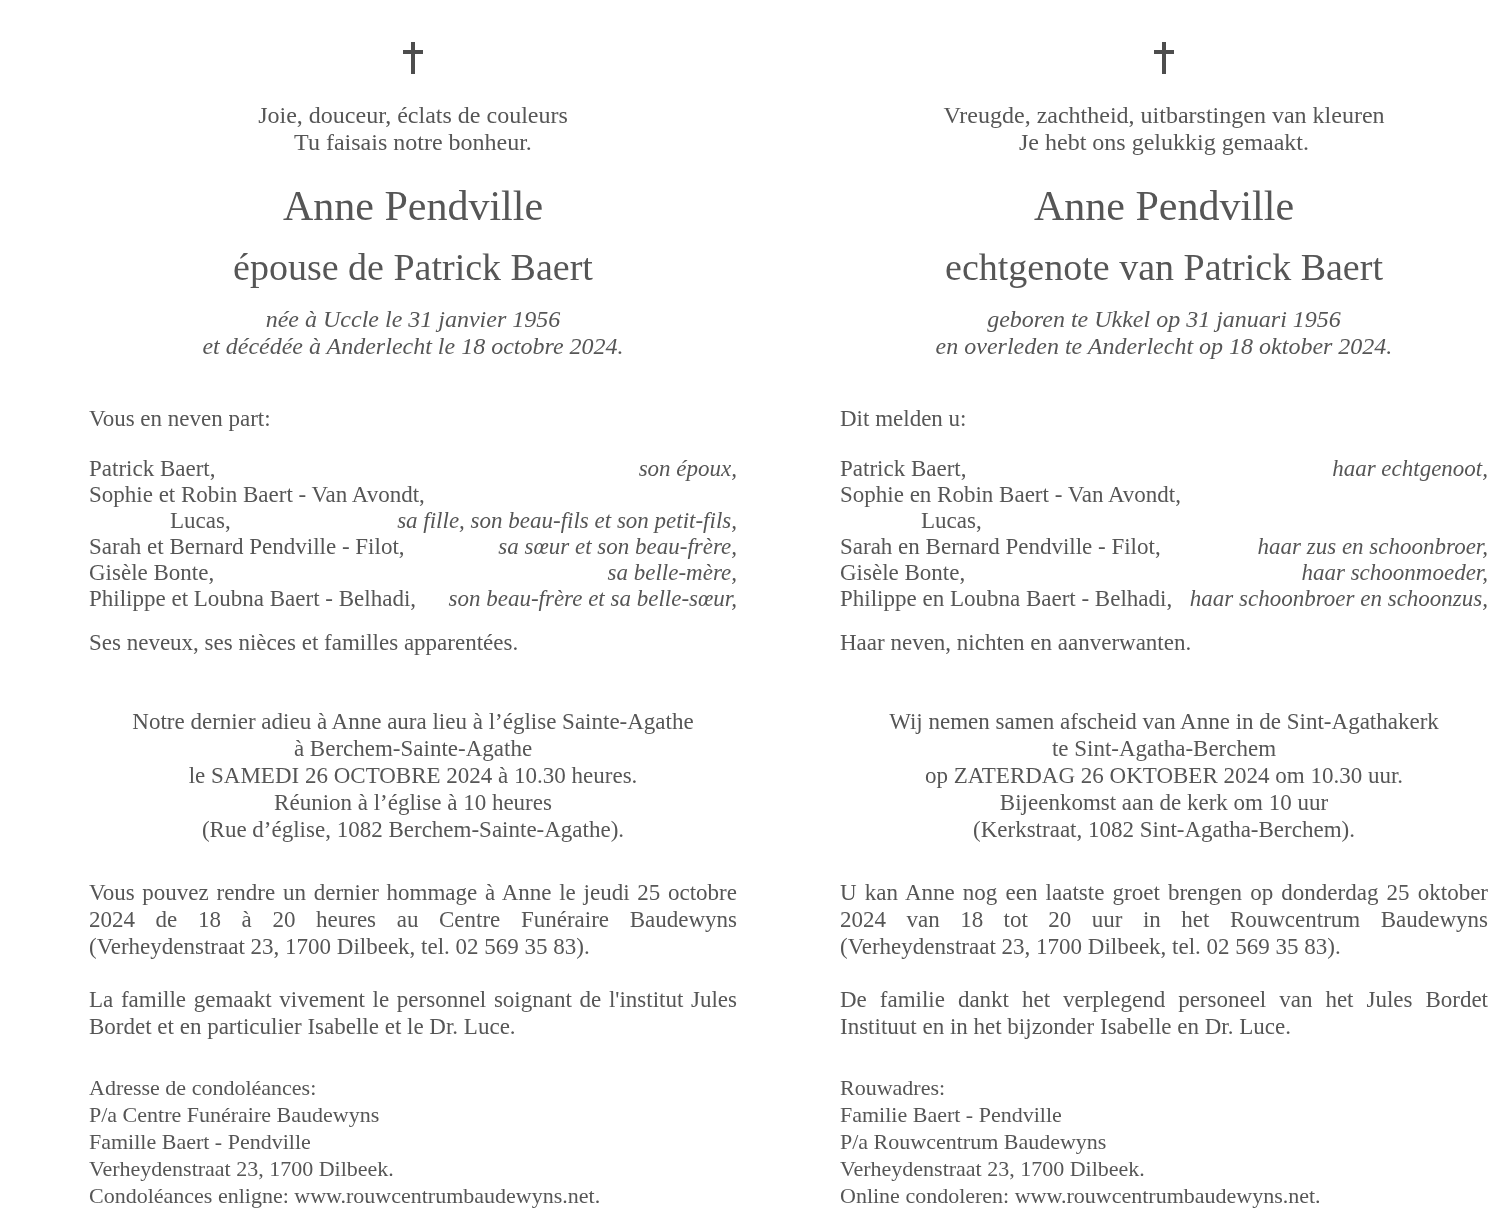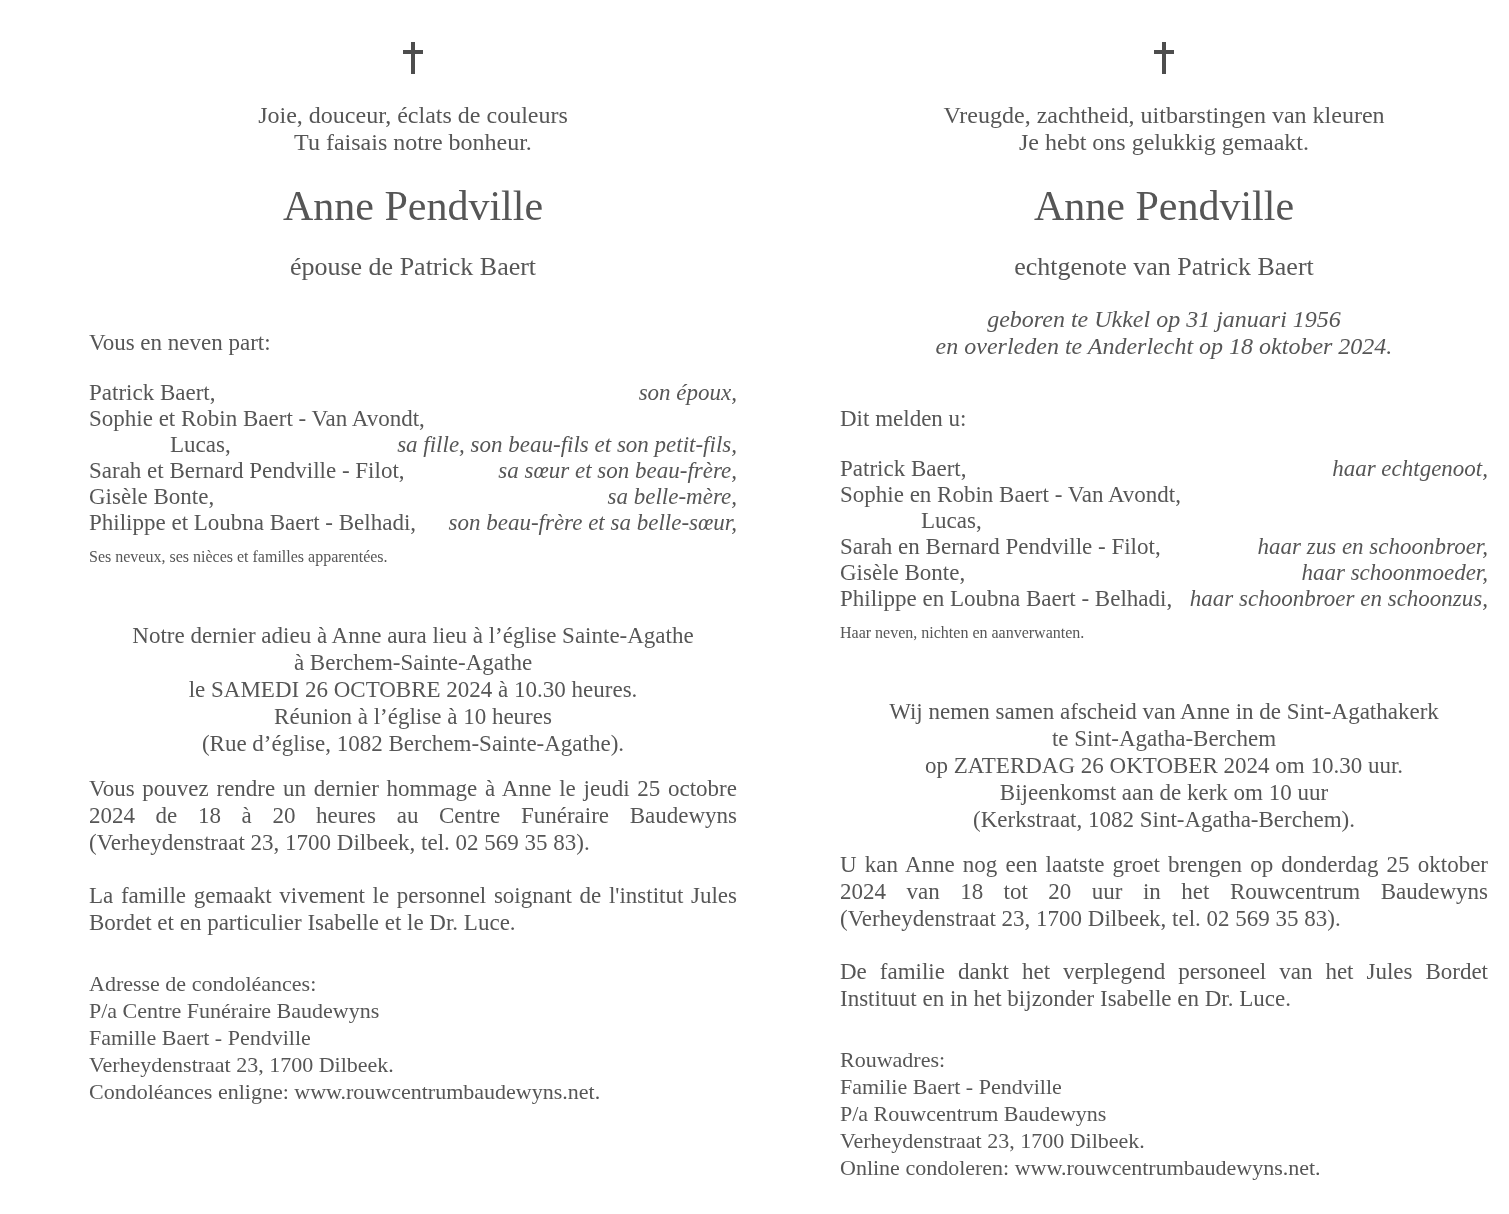--- a/index.html
+++ b/index.html
@@ -16,53 +16,57 @@
   .col-left .inner  { margin-left:57px; }
   .col-right .inner { margin-left:54px; }
 
   .cross-wrap { margin-top:42px; height:34px; display:flex; justify-content:center; }
   .cross { position:relative; width:20px; height:32px; display:inline-block; }
   .cross::before { content:""; position:absolute; left:8px; top:0; width:4px; height:32px; background:#4d4d4d; }
   .cross::after  { content:""; position:absolute; left:0; top:8px; width:20px; height:4px; background:#4d4d4d; }
 
   .epitaph { margin-top:26px; text-align:center; font-size:24px; line-height:27px; }
   .name { margin-top:28px; text-align:center; font-size:42px; font-weight:normal; line-height:44px; }
-  .relation-line { margin-top:22px; text-align:center; font-size:26px; line-height:34px; }
+  .relation-line { margin-top:22px; text-align:center; font-size:38px; line-height:34px; }
   .dates { margin-top:22px; text-align:center; font-style:italic; font-size:24px; line-height:27px; }
 
   .announce { margin-top:46px; font-size:23px; line-height:26px; }
   .family { margin-top:24px; font-size:23px; }
   .family-row { display:flex; justify-content:space-between; line-height:26px; }
   .family-row .nm { white-space:nowrap; }
   .family-row .rel { font-style:italic; text-align:left; white-space:nowrap; }
   .family-row.indent .nm { padding-left:81px; }
-  .family-footer { margin-top:8px; font-size:16px; line-height:26px; }
+  .family-footer { margin-top:18px; font-size:23px; line-height:26px; }
 
   .ceremony { margin-top:52px; text-align:center; font-size:23px; line-height:27px; }
   .para { font-size:23px; line-height:27px; text-align:justify; }
-  .visitation { margin-top:18px; }
+  .visitation { margin-top:36px; }
   .thanks { margin-top:26px; }
   .address { margin-top:34px; font-size:22px; line-height:27px; }
 </style>
 </head>
 <body style="color: rgb(86, 86, 86); background: rgb(255, 255, 255);">
 
 <div class="page">
 
   <section class="column col-left">
     <div class="inner">
       <div class="cross-wrap">
         <span class="cross"></span>
       </div>
       <div class="epitaph">
         <div>Joie, douceur, éclats de couleurs</div>
         <div>Tu faisais notre bonheur.</div>
       </div>
       <h1 class="name">Anne Pendville</h1>
       <div class="relation-line">épouse de Patrick Baert</div>
+      <div class="dates">
+        <div>née à Uccle le 31 janvier 1956</div>
+        <div>et décédée à Anderlecht le 18 octobre 2024.</div>
+      </div>
       <div class="announce">Vous en neven part:</div>
       <div class="family">
         <div class="family-row">
           <span class="nm">Patrick Baert,</span>
           <span class="rel">son époux,</span>
         </div>
         <div class="family-row">
           <span class="nm">Sophie et Robin Baert - Van Avondt,</span>
           <span class="rel"></span>
         </div>

